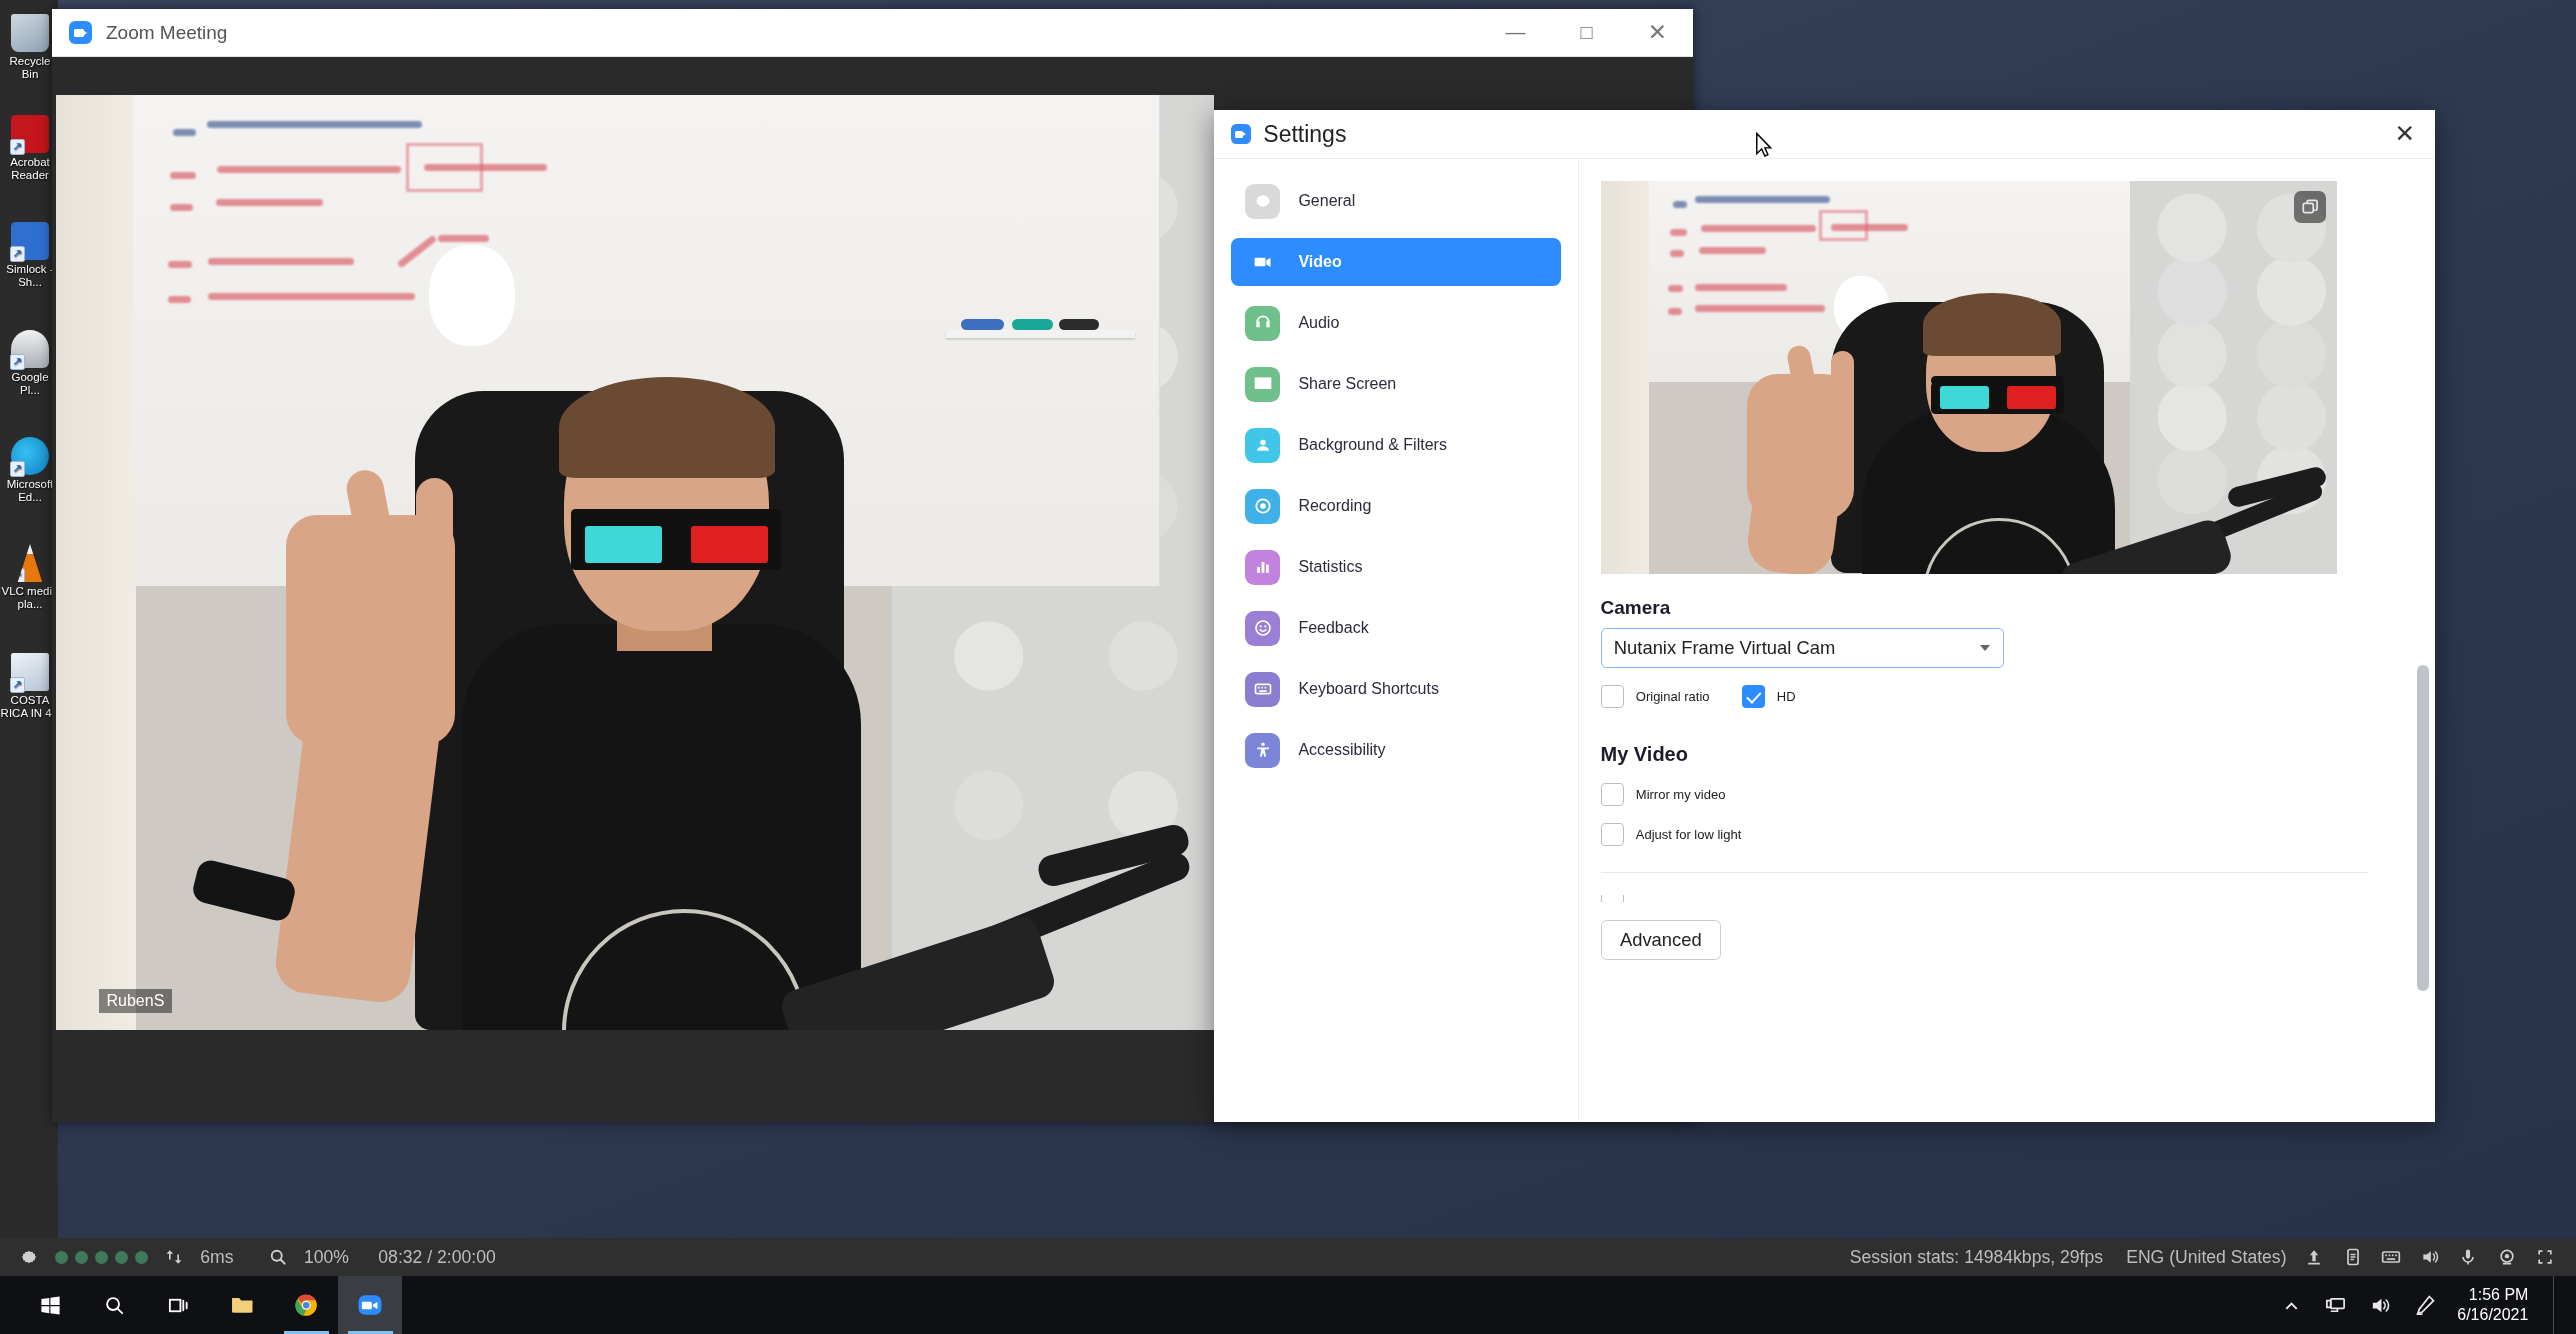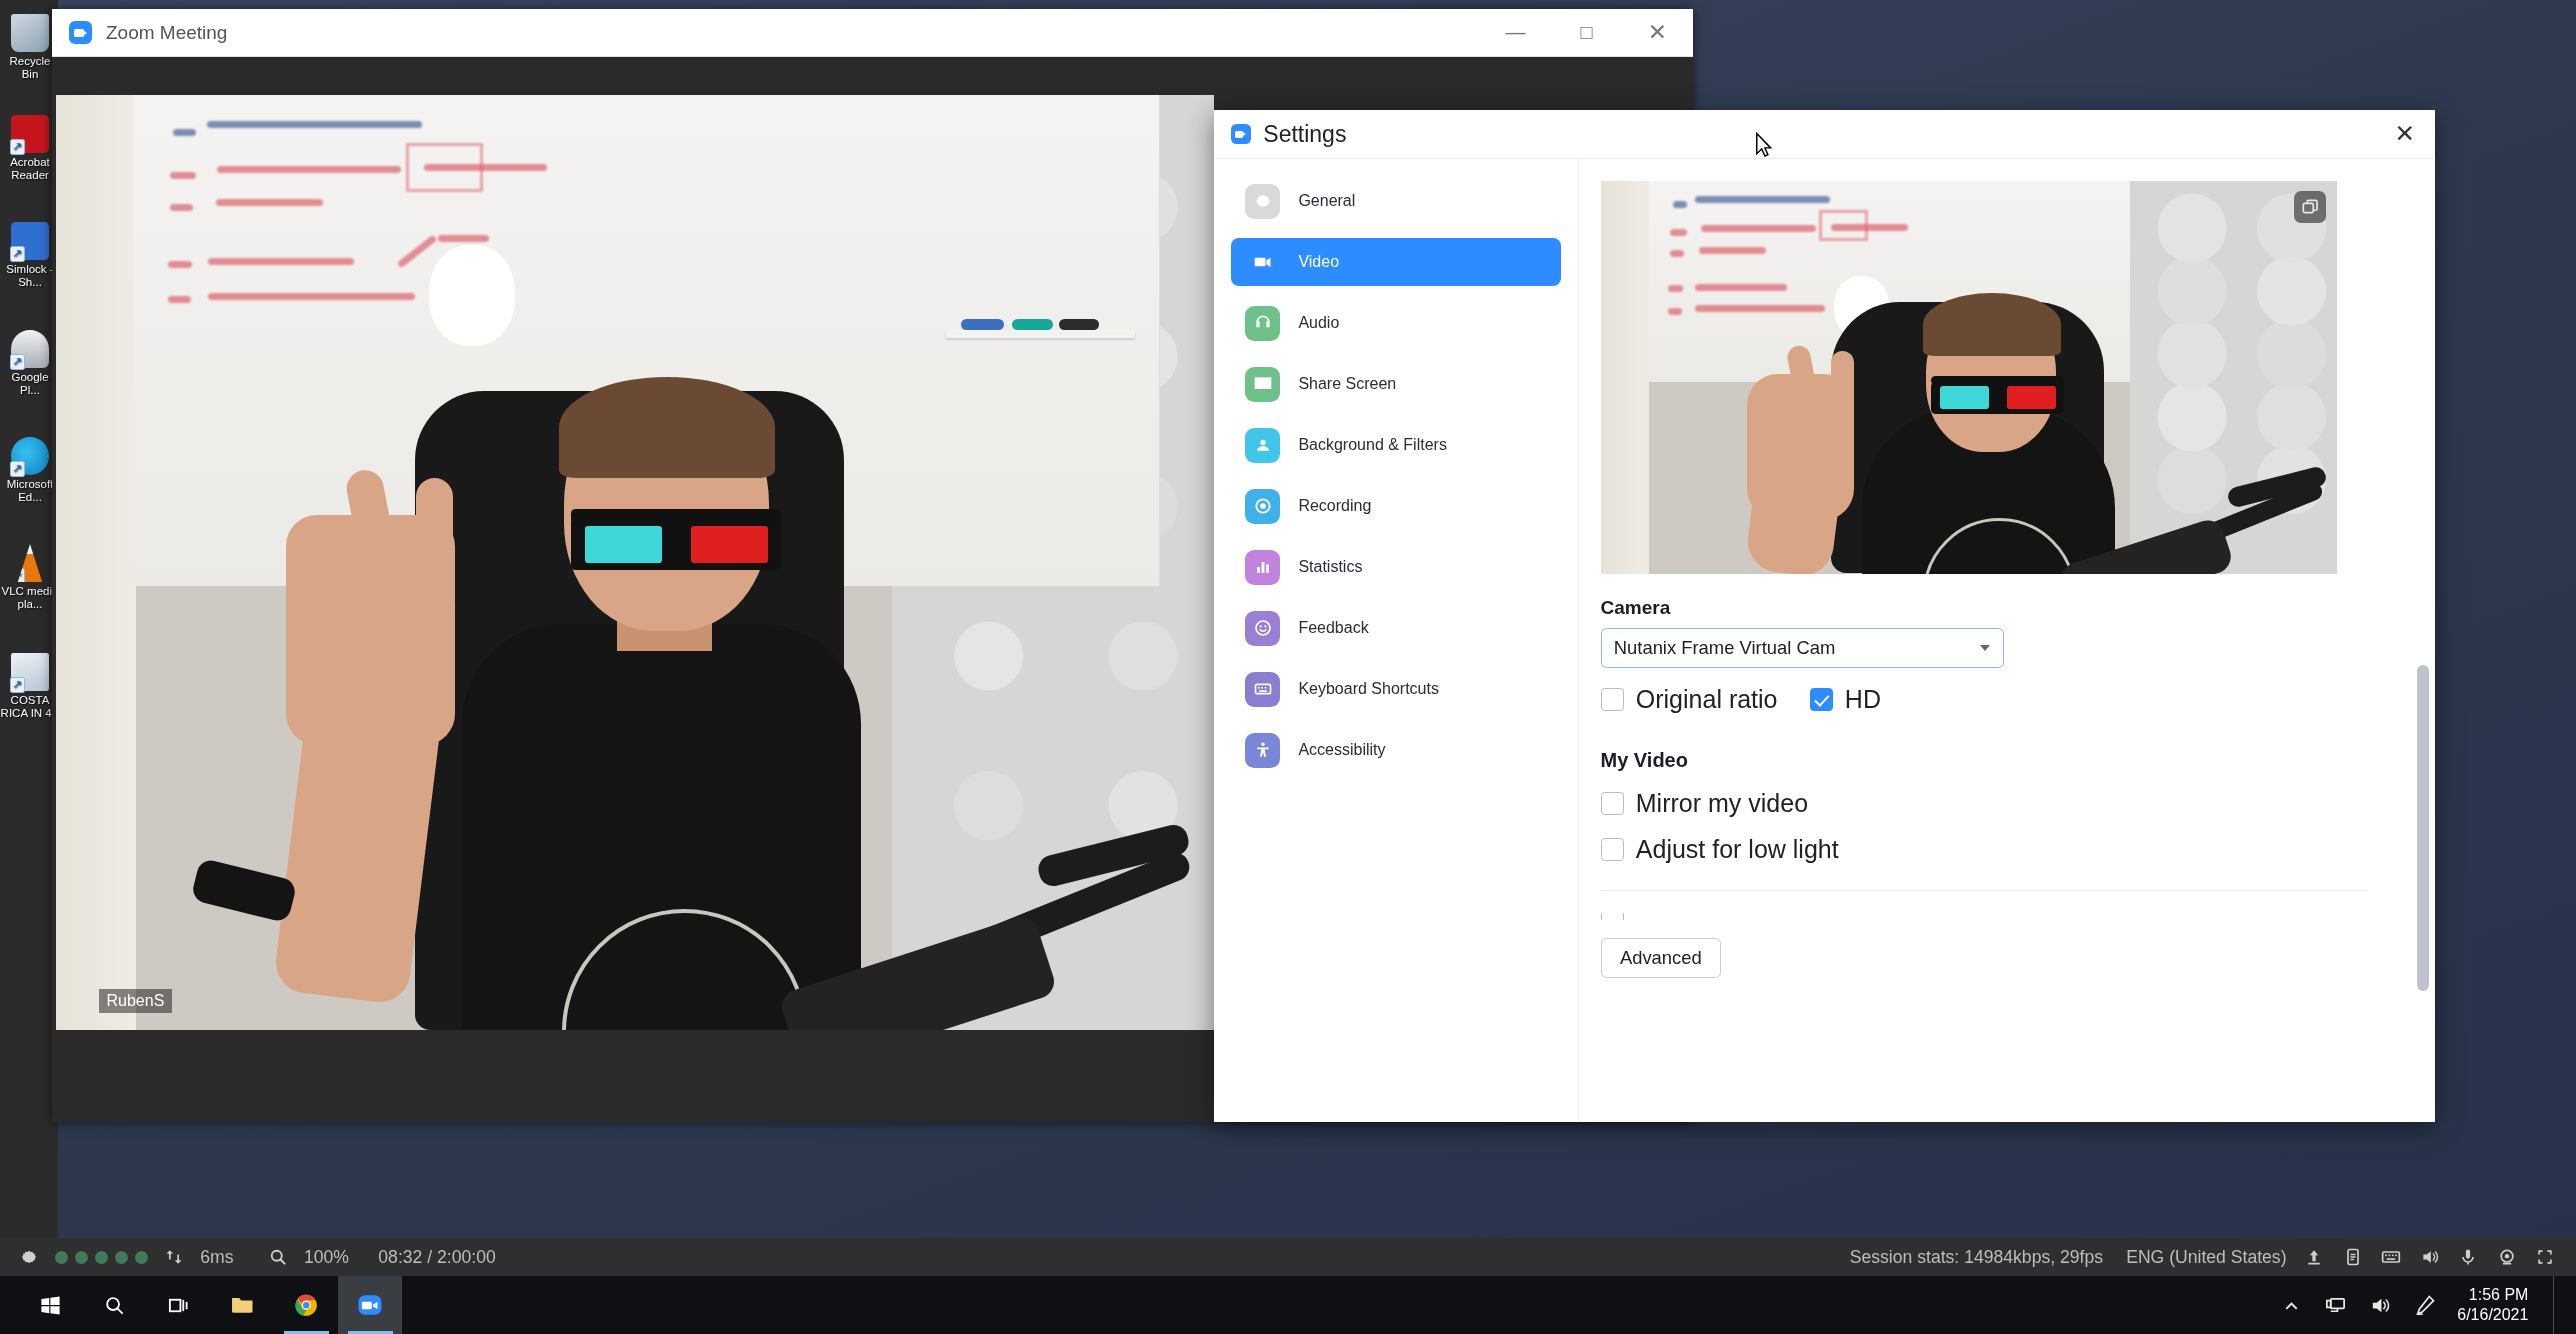--- a/index.html
+++ b/index.html
@@ -165,21 +165,21 @@
   #settings-sidebar {
     width:365px; padding:18.4px 17px 0 17px; border-right:0.8px solid #eee;
     flex:none;
   }
   .nav-item {
     display:flex; align-items:center; gap:18.4px;
     height:48px; padding-left:14px; border-radius:7.7px;
     margin-bottom:13px; cursor:pointer;
   }
   .nav-item.active { background:#2d8cff; }
-  .nav-item.active .nav-label { color:#fff; font-weight:normal; }
+  .nav-item.active .nav-label { color:#fff; font-weight:bold; }
   .nav-label { font-size:16px; color:#2b2b3a; }
   .nav-ico {
     width:35px;height:35px;border-radius:9.2px;flex:none;
     display:flex;align-items:center;justify-content:center;
   }
   .nav-ico svg { width:20px; height:20px; fill:#fff; }
   .nav-item.active .nav-ico { background:transparent !important; }
 
   #settings-content {
     flex:1; position:relative; padding:21.5px 0 0 0; overflow:hidden;
@@ -212,21 +212,21 @@
   .check-row { display:flex; align-items:center; margin-top:17px; }
   .cb {
     width:23px; height:23px; border:1.5px solid #b9bcc4; border-radius:3.8px;
     flex:none; cursor:pointer; background:#fff; position:relative;
   }
   .cb.checked { background:#2d8cff; border-color:#2d8cff; }
   .cb.checked::after {
     content:""; position:absolute; left:7px; top:3.1px; width:6.1px; height:11.5px;
     border:solid #fff; border-width:0 2.7px 2.7px 0; transform:rotate(43deg);
   }
-  .cb-label { font-size:25px; color:#222; margin-left:12.3px; }
+  .cb-label { font-size:13px; color:#222; margin-left:12.3px; }
 
   .section-title { font-size:20px; font-weight:bold; color:#1c1c28; margin:35px 0 7.7px 21.5px; }
   .divider { height:0.8px; background:#e6e6e6; margin:26px 21.5px 0 21.5px; width:767px; }
 
   .btn {
     display:inline-flex; align-items:center; justify-content:center;
     height:40px; padding:0 18.4px; border:0.8px solid #c8ccd2; border-radius:5.4px;
     font-size:18.4px; color:#222; background:#fff; cursor:pointer;
   }
 

